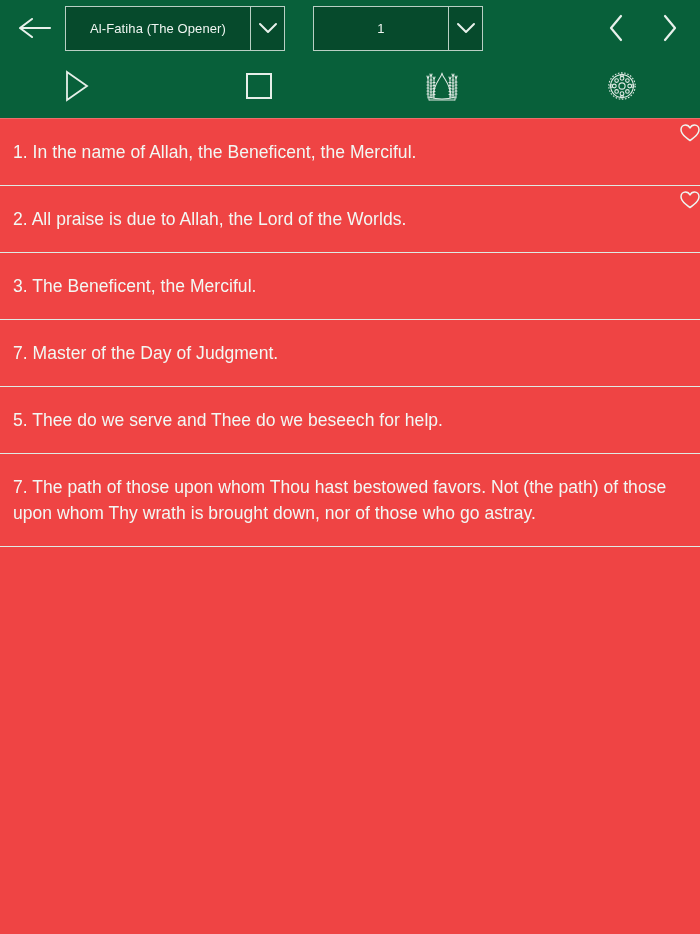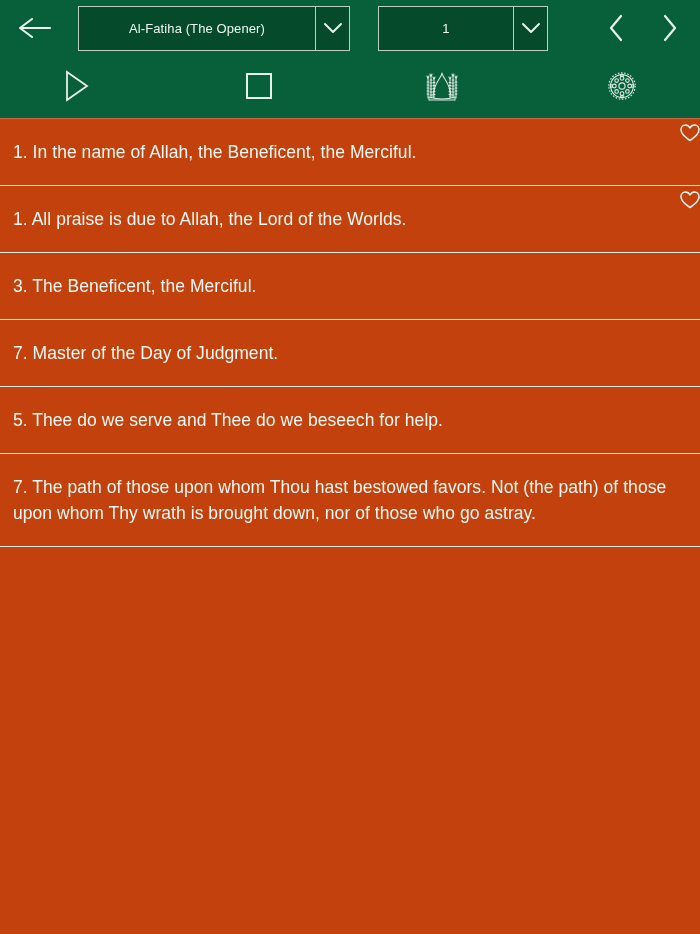--- a/index.html
+++ b/index.html
@@ -58,22 +58,22 @@
   .select {
     display: flex;
     align-items: stretch;
     height: 45px;
     border: 1px solid #b9cfc4;
     background: #064a2c;
     cursor: pointer;
   }
 
   .select.surah {
-    width: 272px;
-    margin-left: 14px;
+    width: 220px;
+    margin-left: 1px;
   }
 
   .select.verse {
     width: 170px;
     margin-left: 28px;
   }
 
   .select-value {
     flex: 1 1 auto;
     display: flex;
@@ -136,21 +136,21 @@
   }
 
   .tool-play   { left: 47px; }
   .tool-stop   { left: 229px; }
   .tool-mosque { left: 412px; }
   .tool-gear   { left: 592px; }
 
   
   .verses {
     flex: 1 1 auto;
-    background: #c2410c;
+    background: #ef4444;
     overflow: hidden;
     position: relative;
     border-top: 1px solid rgba(222,235,228,0.25);
   }
 
   .verse-row {
     position: relative;
     border-bottom: 1px solid #dfeae3;
     padding: 20px 28px 20px 13px;
     min-height: 65px;
@@ -323,21 +323,21 @@
     <div class="verse-row">
       <div class="verse-text">1. In the name of Allah, the Beneficent, the Merciful.</div>
       <span class="fav-icon">
         <svg width="22" height="20" viewBox="0 0 22 20">
           <path d="M11 17.5 C11 17.5 2 11.9 2 6.7 C2 3.9 4.1 2 6.4 2 C8.2 2 10.1 3.1 11 5 C11.9 3.1 13.8 2 15.6 2 C17.9 2 20 3.9 20 6.7 C20 11.9 11 17.5 11 17.5 Z" fill="none" stroke="#eef5f1" stroke-width="1.5" stroke-linejoin="round"></path>
         </svg>
       </span>
     </div>
 
     <div class="verse-row">
-      <div class="verse-text">1. All praise is due to Allah, the Lord of the Worlds.</div>
+      <div class="verse-text">2. All praise is due to Allah, the Lord of the Worlds.</div>
       <span class="fav-icon">
         <svg width="22" height="20" viewBox="0 0 22 20">
           <path d="M11 17.5 C11 17.5 2 11.9 2 6.7 C2 3.9 4.1 2 6.4 2 C8.2 2 10.1 3.1 11 5 C11.9 3.1 13.8 2 15.6 2 C17.9 2 20 3.9 20 6.7 C20 11.9 11 17.5 11 17.5 Z" fill="none" stroke="#eef5f1" stroke-width="1.5" stroke-linejoin="round"></path>
         </svg>
       </span>
     </div>
 
     <div class="verse-row">
       <div class="verse-text">3. The Beneficent, the Merciful.</div>
 

